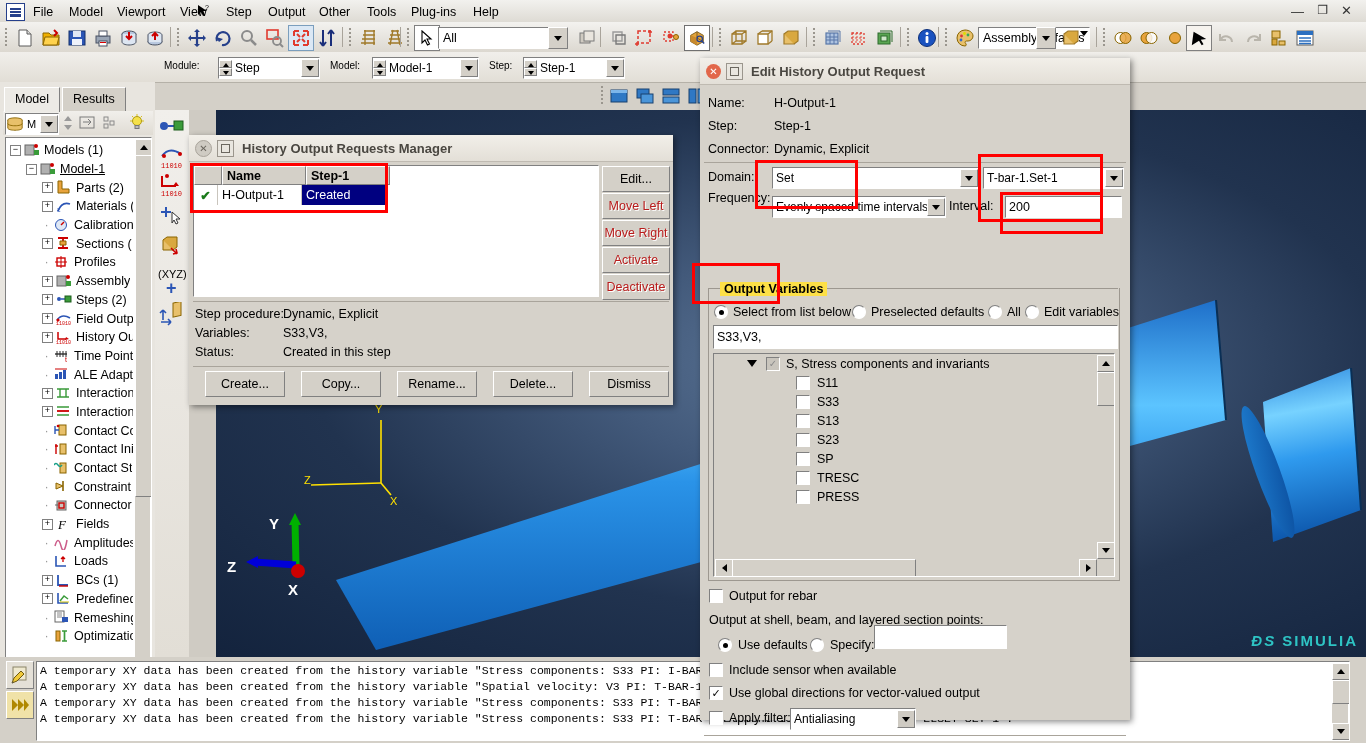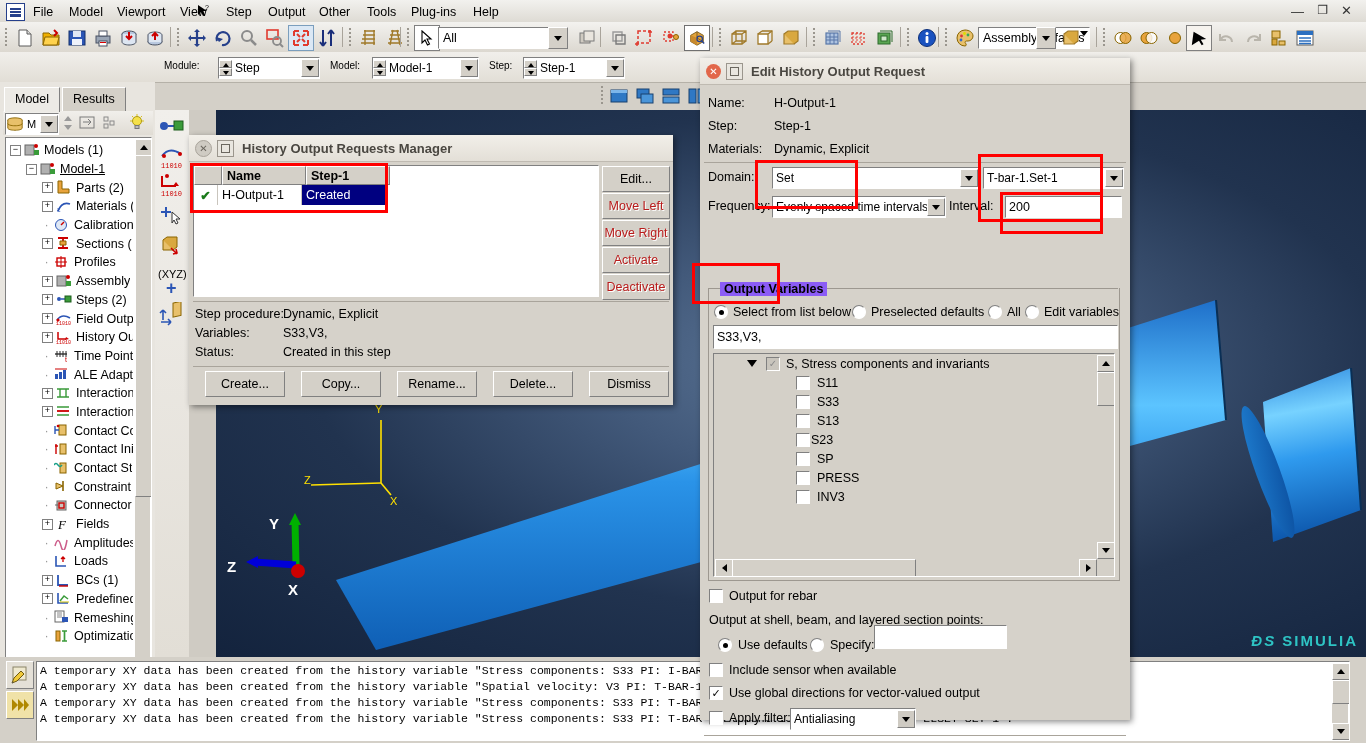--- a/index.html
+++ b/index.html
@@ -122,21 +122,21 @@
   .mtable{position:absolute;background:#fff;border:1px solid;border-color:#808080 #fff #fff #808080;}
   .mhdr{display:flex;height:19px;}
   .mhcell{background:#d4d0c8;border:1px solid;border-color:#fff #808080 #808080 #fff;
     font-size:12.5px;font-weight:bold;display:flex;align-items:center;padding-left:4px;}
   .mrow{display:flex;height:20px;align-items:stretch;}
   .mcell{font-size:12.5px;display:flex;align-items:center;padding-left:4px;border-right:1px solid #c9c5bd;}
 
   
   .lbl{font-size:12.5px;color:#000;}
   .fieldset{position:absolute;border:1px solid #9d9890;border-top:none;}
-  .fslegend{position:absolute;font-size:12.5px;font-weight:bold;background:#8b5cf6;padding:0 4px;}
+  .fslegend{position:absolute;font-size:12.5px;font-weight:bold;background:#fde047;padding:0 4px;}
   .radio{width:12px;height:12px;border-radius:50%;background:#fff;
     border:1px solid;border-color:#808080 #fff #fff #808080;display:inline-flex;
     align-items:center;justify-content:center;flex:0 0 12px;}
   .radio.on:after{content:"";width:5px;height:5px;border-radius:50%;background:#000;}
   .chk{width:12px;height:12px;background:#fff;border:1px solid;
     border-color:#808080 #fff #fff #808080;display:inline-flex;align-items:center;
     justify-content:center;flex:0 0 12px;font-size:11px;line-height:11px;color:#000;}
   .txtin{background:#fff;border:1px solid;border-color:#808080 #fff #fff #808080;
     font-size:12.5px;display:flex;align-items:center;padding-left:3px;}
   .treepane{position:absolute;background:#d4d0c8;border:1px solid;
@@ -1081,36 +1081,36 @@
       <div class="tbsq">
           <i></i>
         </div>
       <span class="dlgtitle">Edit History Output Request</span>
     </div>
 
     <div class="lbl" style="position:absolute;left:8px;top:38px">Name:</div>
     <div class="lbl" style="position:absolute;left:74px;top:38px">H-Output-1</div>
     <div class="lbl" style="position:absolute;left:8px;top:61px">Step:</div>
     <div class="lbl" style="position:absolute;left:74px;top:61px">Step-1</div>
-    <div class="lbl" style="position:absolute;left:8px;top:84px">Materials:</div>
+    <div class="lbl" style="position:absolute;left:8px;top:84px">Connector:</div>
     <div class="lbl" style="position:absolute;left:74px;top:84px">Dynamic, Explicit</div>
 
     <div style="position:absolute;left:4px;top:104px;right:4px;height:1px;background:#a9a49b"></div>
 
     <div class="lbl" style="position:absolute;left:8px;top:112px">Domain:</div>
     <div class="combo" style="position:absolute;left:72px;top:109px;width:205px;height:20px">
       <span class="val">Set</span>
       <div class="arrow"></div>
     </div>
     <div class="combo" style="position:absolute;left:283px;top:109px;width:139px;height:20px">
       <span class="val">T-bar-1.Set-1</span>
       <div class="arrow"></div>
     </div>
 
-    <div class="lbl" style="position:absolute;left:8px;top:141px">Frequency:</div>
+    <div class="lbl" style="position:absolute;left:8px;top:133px">Frequency:</div>
     <div class="combo" style="position:absolute;left:72px;top:138px;width:172px;height:20px">
       <span class="val">Evenly spaced time intervals</span>
       <div class="arrow"></div>
     </div>
     <div class="lbl" style="position:absolute;left:249px;top:141px">Interval:</div>
     <div class="txtin" style="position:absolute;left:305px;top:138px;width:112px;height:20px">
       <span>200</span>
     </div>
 
     <div class="fieldset" style="left:8px;top:230px;width:410px;height:292px"></div>
@@ -1153,33 +1153,33 @@
           <div class="vrow" style="padding-left: 82px;">
             <span class="chk"></span>
             <span style="margin-left:7px">S33</span>
           </div>
           <div class="vrow" style="padding-left: 82px;">
             <span class="chk"></span>
             <span style="margin-left:7px">S13</span>
           </div>
           <div class="vrow" style="padding-left: 82px;">
             <span class="chk"></span>
-            <span style="margin-left:1px">S23</span>
+            <span style="margin-left:7px">S23</span>
           </div>
           <div class="vrow" style="padding-left: 82px;">
             <span class="chk"></span>
             <span style="margin-left:7px">SP</span>
           </div>
           <div class="vrow" style="padding-left: 82px;">
             <span class="chk"></span>
-            <span style="margin-left:7px">PRESS</span>
+            <span style="margin-left:7px">TRESC</span>
           </div>
           <div class="vrow" style="padding-left: 82px;">
             <span class="chk"></span>
-            <span style="margin-left:7px">INV3</span>
+            <span style="margin-left:7px">PRESS</span>
           </div>
         </div>
 
       <div class="vsb" style="top:1px;bottom:17px;right:1px;width:16px">
         <div class="btn" style="width:16px">
           <span style="border-left:4px solid transparent;border-right:4px solid transparent;border-bottom:5px solid #000"></span>
           </div>
         <div class="thumb" style="top:17px;height:32px;width:16px"></div>
         <div class="btn" style="position:absolute;bottom:0;width:16px">
           <span style="border-left:4px solid transparent;border-right:4px solid transparent;border-top:5px solid #000"></span>

